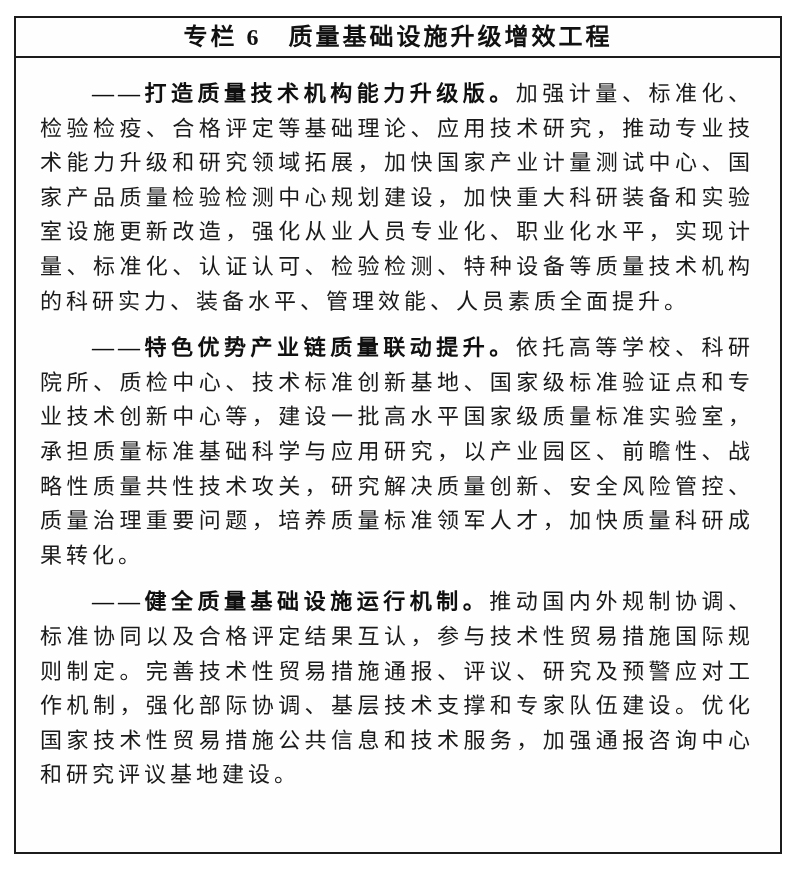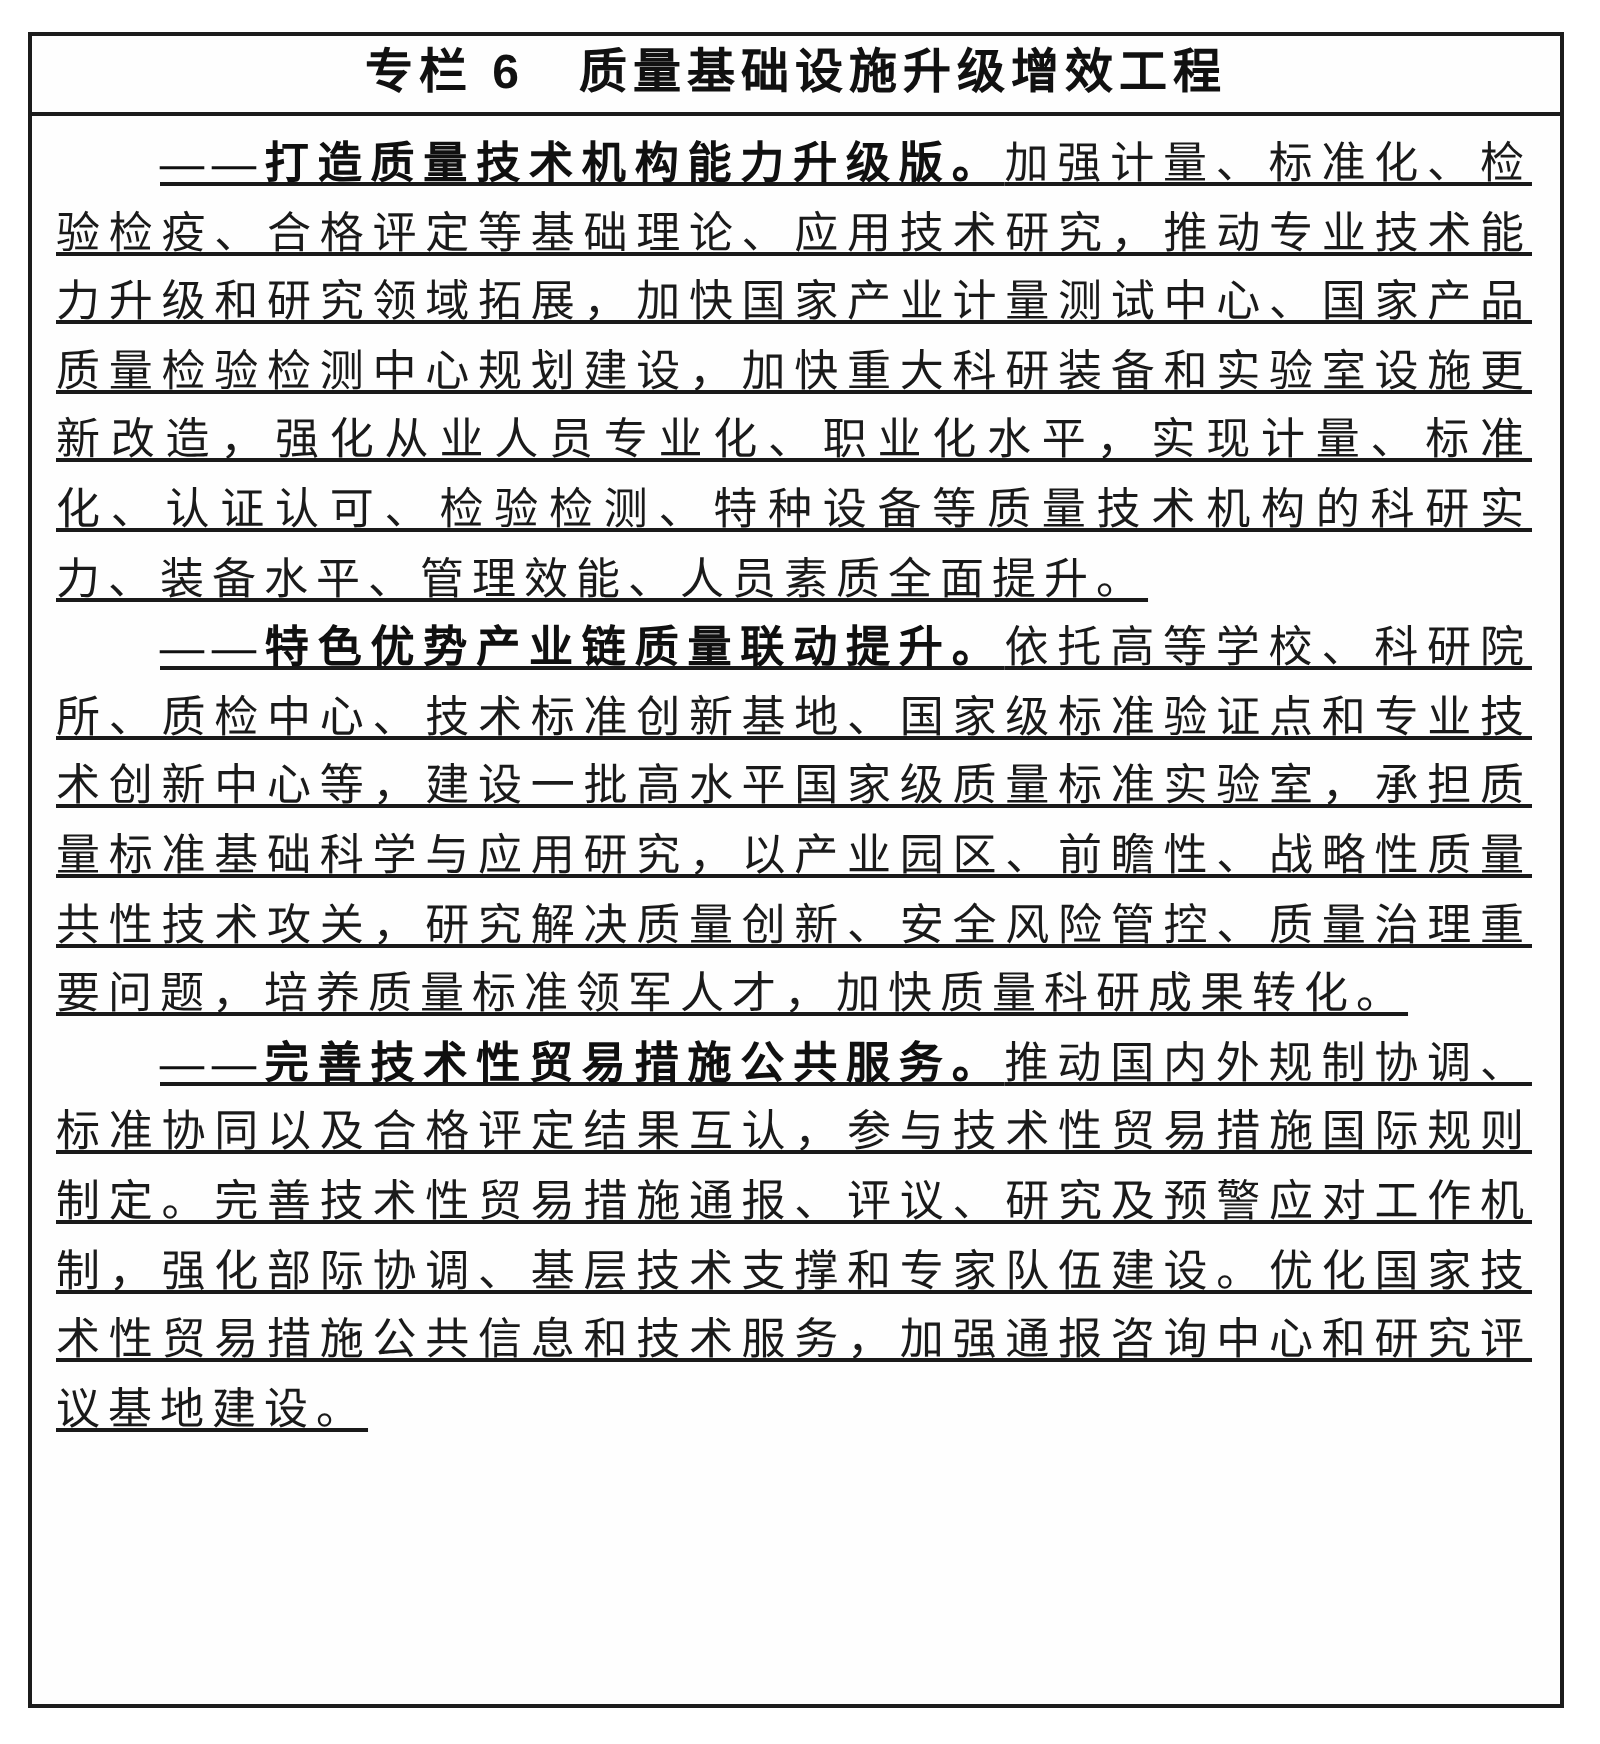--- a/index.html
+++ b/index.html
@@ -24,51 +24,50 @@
     height: 838px;
     border: 2px solid #1c1c1c;
     box-sizing: border-box;
     background: #fefefe;
   }
   .panel-title {
     height: 38px;
     line-height: 38px;
     border-bottom: 2px solid #1c1c1c;
     text-align: center;
-    font-family: Liberation Sans, sans-serif;
+    font-family: Liberation Serif, serif;
     font-weight: bold;
     font-size: 24px;
     letter-spacing: 3px;
     white-space: pre;
     color: #111111;
   }
   .panel-body {
     padding: 7px 14px 0 12px;
     font-size: 22px;
     line-height: 34.6px;
     letter-spacing: 4px;
     text-align: justify;
     text-justify: inter-character;
     color: #1a1a1a;
   }
   .para {
-    margin: 0;
+    margin: 12px;
     text-indent: 52px;
-    text-decoration: underline;
   }
   .para .lead {
     font-weight: bold;
     color: #101010;
   }
 </style>
 </head>
 <body>
 
 <div class="page">
   <div class="panel">
     <div class="panel-title">专栏 6　质量基础设施升级增效工程</div>
     <div class="panel-body">
       <p class="para"><span class="lead">——打造质量技术机构能力升级版。</span><span>加强计量、标准化、检验检疫、合格评定等基础理论、应用技术研究，推动专业技术能力升级和研究领域拓展，加快国家产业计量测试中心、国家产品质量检验检测中心规划建设，加快重大科研装备和实验室设施更新改造，强化从业人员专业化、职业化水平，实现计量、标准化、认证认可、检验检测、特种设备等质量技术机构的科研实力、装备水平、管理效能、人员素质全面提升。</span></p>
       <p class="para"><span class="lead">——特色优势产业链质量联动提升。</span><span>依托高等学校、科研院所、质检中心、技术标准创新基地、国家级标准验证点和专业技术创新中心等，建设一批高水平国家级质量标准实验室，承担质量标准基础科学与应用研究，以产业园区、前瞻性、战略性质量共性技术攻关，研究解决质量创新、安全风险管控、质量治理重要问题，培养质量标准领军人才，加快质量科研成果转化。</span></p>
-      <p class="para"><span class="lead">——完善技术性贸易措施公共服务。</span><span>推动国内外规制协调、标准协同以及合格评定结果互认，参与技术性贸易措施国际规则制定。完善技术性贸易措施通报、评议、研究及预警应对工作机制，强化部际协调、基层技术支撑和专家队伍建设。优化国家技术性贸易措施公共信息和技术服务，加强通报咨询中心和研究评议基地建设。</span></p>
+      <p class="para"><span class="lead">——健全质量基础设施运行机制。</span><span>推动国内外规制协调、标准协同以及合格评定结果互认，参与技术性贸易措施国际规则制定。完善技术性贸易措施通报、评议、研究及预警应对工作机制，强化部际协调、基层技术支撑和专家队伍建设。优化国家技术性贸易措施公共信息和技术服务，加强通报咨询中心和研究评议基地建设。</span></p>
     </div>
   </div>
 </div>
 
 </body></html>

